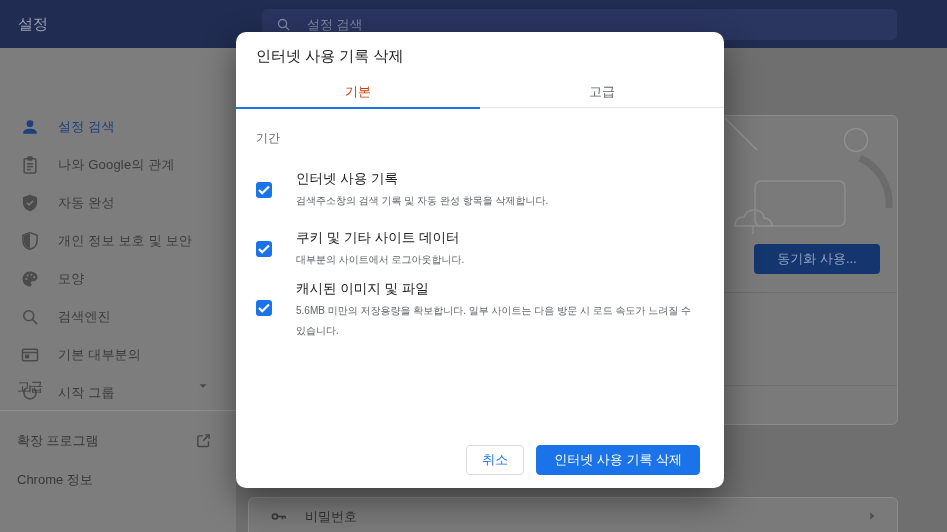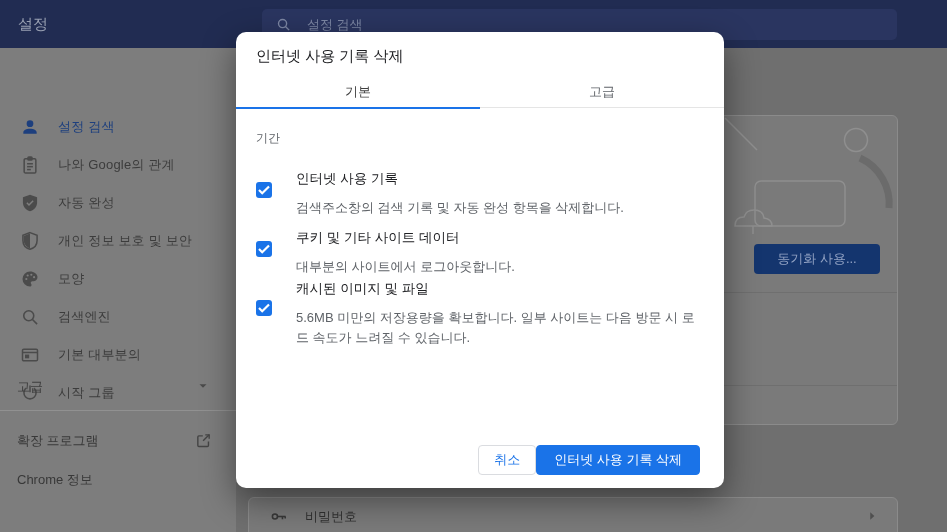--- a/index.html
+++ b/index.html
@@ -51,40 +51,40 @@
   .pw-chevron { position:absolute; right:18px; top:11px; width:14px; height:14px; color:#4f4f4f; }
 
   
   .dialog { position:absolute; left:236px; top:32px; width:488px; height:456px; background:#ffffff;
     border-radius:10px; box-shadow:0 12px 34px rgba(0,0,0,.45); z-index:10; }
   .dlg-title { position:absolute; left:20px; top:15px; font-size:15px; color:#202124; }
   .tabs { position:absolute; left:0; top:46px; width:488px; height:30px;
     border-bottom:1px solid rgba(0,0,0,.1); }
   .tab { position:absolute; top:0; width:244px; height:30px; line-height:28px; text-align:center;
     font-size:13px; font-weight:500; color:#5f6368; cursor:pointer; }
-  .tab.active { color:#404040; }
+  .tab.active { color:#c2410c; }
   .tab.active::after { content:""; position:absolute; left:0; bottom:-1px; width:100%; height:2px;
     background:#1a73e8; }
   .time-row { position:absolute; left:0; top:90px; width:488px; height:32px; }
   .time-label { position:absolute; left:20px; top:0; height:32px; line-height:32px;
     font-size:12px; color:#5f6368; }
   .dropdown { position:absolute; left:59px; top:0; width:189px; height:32px; background:#f1f3f4;
     border-radius:4px; cursor:pointer; }
   .dropdown-value { position:absolute; left:12px; top:0; height:32px; line-height:32px;
     font-size:13px; color:#202124; }
   .dropdown-caret { position:absolute; right:12px; top:14px; width:0; height:0;
     border-left:5px solid transparent; border-right:5px solid transparent; border-top:5px solid #444649; }
   .cb-row { position:absolute; left:20px; width:448px; }
   .checkbox { position:absolute; left:0; width:16px; height:16px; background:#1a73e8;
     border-radius:3px; cursor:pointer; }
   .checkbox svg { position:absolute; left:1px; top:2px; }
   .cb-text { margin-left:40px; }
   .cb-title { font-size:13.5px; font-weight:500; color:#202124; line-height:18px; }
-  .cb-desc { font-size:13px; color:#5f6368; line-height:20px; margin-top:10px; max-width:402px; }
-  .dlg-footer { position:absolute; right:24px; bottom:13px; display:flex; }
+  .cb-desc { font-size:10px; color:#5f6368; line-height:20px; margin-top:3px; max-width:402px; }
+  .dlg-footer { position:absolute; right:24px; bottom:13px; display:flex; gap:12px; }
   .btn { height:30px; border-radius:4px; font-size:13px; font-weight:500; font-family:inherit;
     cursor:pointer; }
   .btn-cancel { background:#ffffff; border:1px solid #dadce0; color:#1a73e8; padding:0 15px; }
   .btn-primary { background:#1a73e8; border:1px solid #1a73e8; color:#ffffff; padding:0 17px; }
 </style>
 </head>
 <body>
 
 <div class="stage">
 

